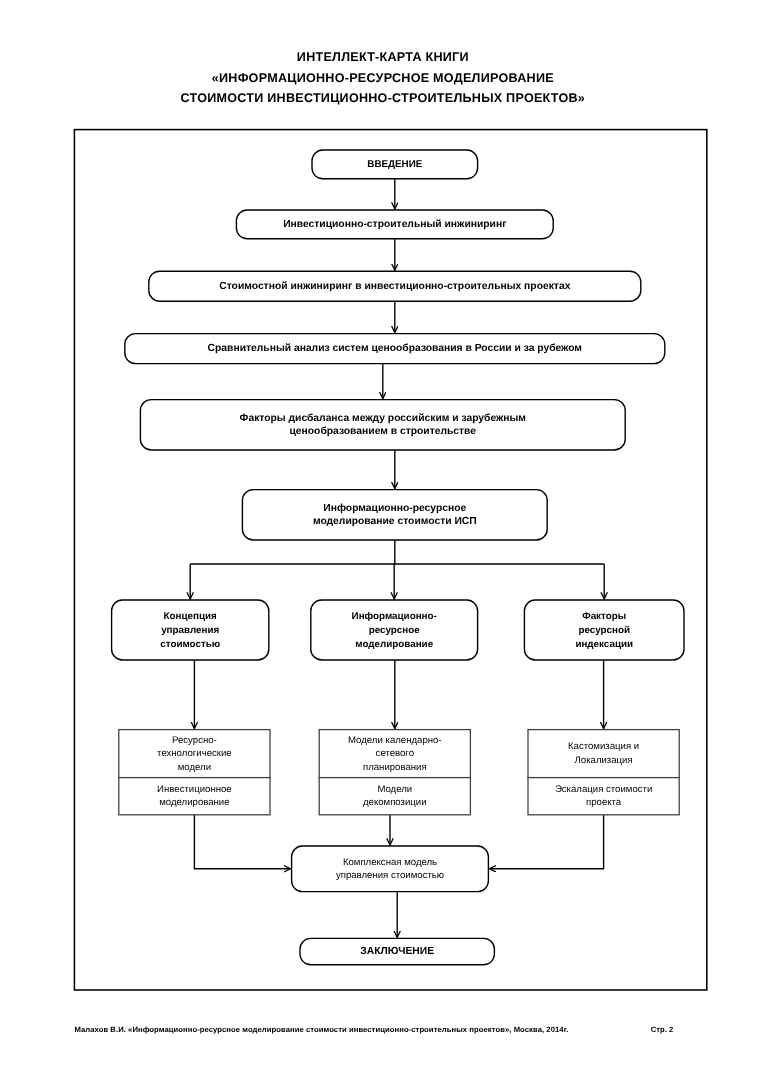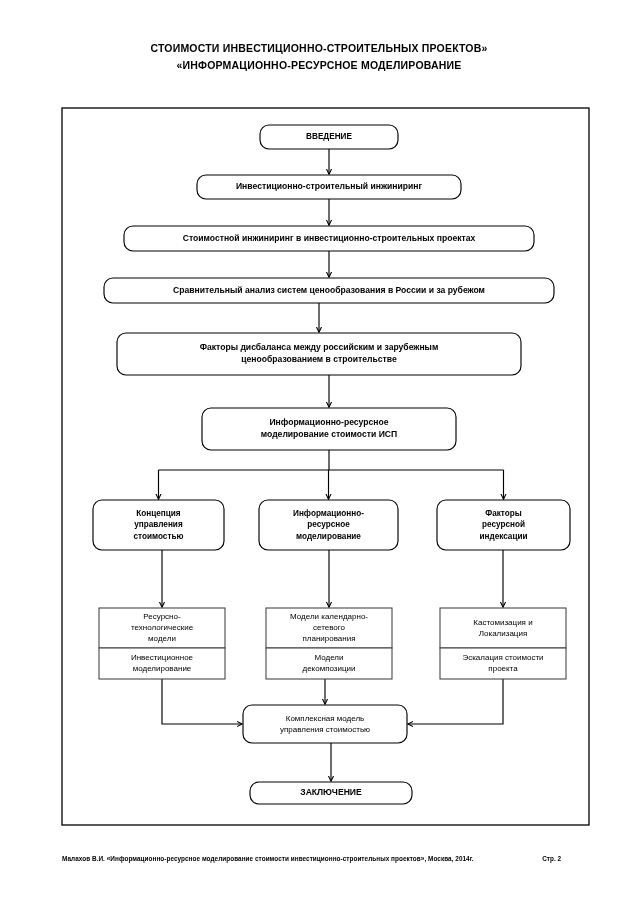--- a/index.html
+++ b/index.html
@@ -93,22 +93,23 @@
     margin-left: auto;
     padding-right: 28px;
   }
 </style>
 </head>
 <body>
 
 <div id="page">
 
   <div id="title-block">
+    <div class="tline">ИНТЕЛЛЕКТ-КАРТА КНИГИ</div>
+    <div class="tline">«ИНФОРМАЦИОННО-РЕСУРСНОЕ МОДЕЛИРОВАНИЕ</div>
     <div class="tline">СТОИМОСТИ ИНВЕСТИЦИОННО-СТРОИТЕЛЬНЫХ ПРОЕКТОВ»</div>
-    <div class="tline">«ИНФОРМАЦИОННО-РЕСУРСНОЕ МОДЕЛИРОВАНИЕ</div>
   </div>
 
   <svg id="chart-svg" width="638" height="903" viewBox="0 0 638 903">
     <defs>
       <marker id="arrowhead" markerWidth="7" markerHeight="7" refX="5.4" refY="3" orient="auto" markerUnits="userSpaceOnUse">
         <path d="M0,0.3 L5.6,3 L0,5.7" fill="none" stroke="#000" stroke-width="1.05"></path>
       </marker>
     </defs>
 
     <rect class="outer-frame" x="62" y="108" width="527" height="717"></rect>

